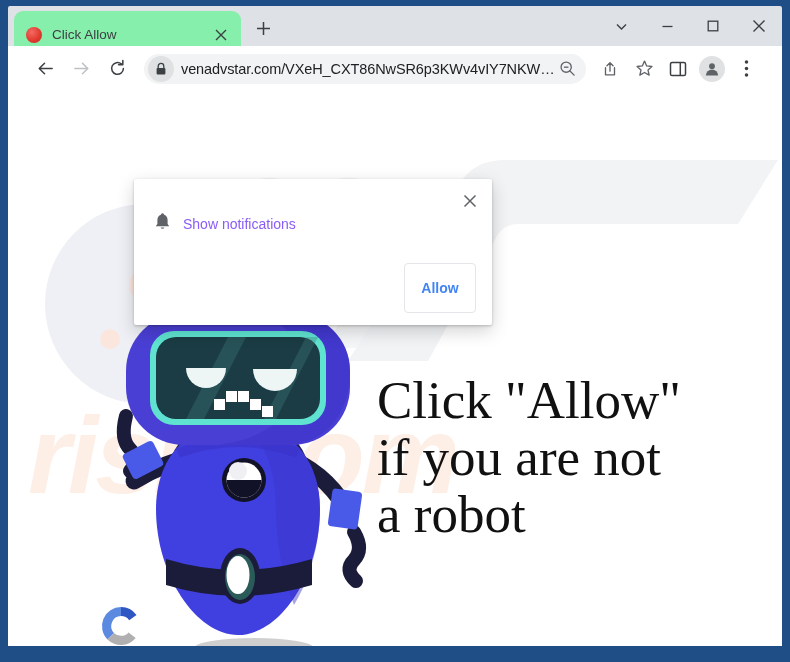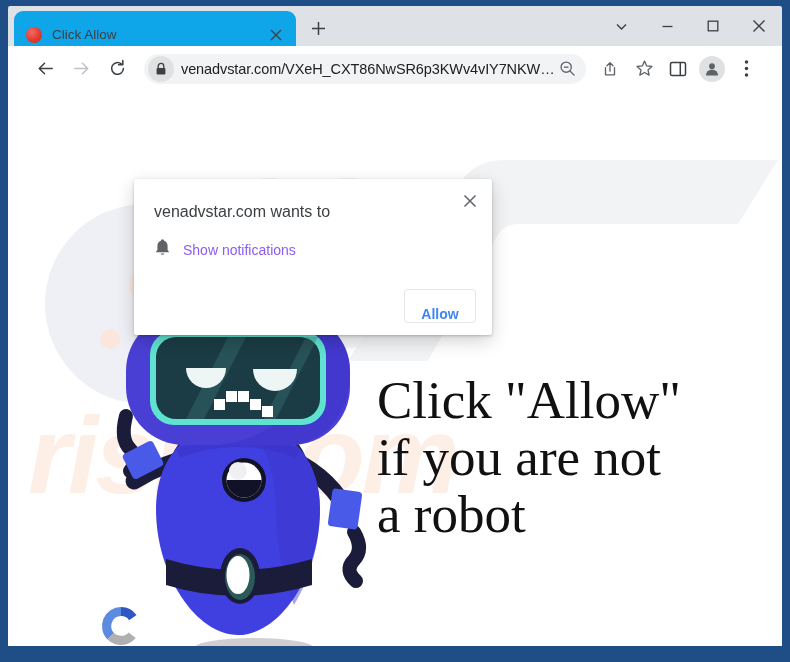--- a/index.html
+++ b/index.html
@@ -26,23 +26,23 @@
     height: 40px;
     display: flex;
     align-items: flex-end;
     background: #dee1e6;
     border-radius: 2px 2px 0 0;
   }
 
   #tab-active {
     position: relative;
     margin-left: 6px;
-    width: 282px;
+    width: 227px;
     height: 35px;
-    background: #0ea5e9;
+    background: #86efac;
     border-radius: 9px 9px 0 0;
     display: flex;
     align-items: center;
     padding: 12px 8px 0 12px;
     gap: 10px;
   }
 
   #tab-favicon {
     width: 16px; height: 16px;
     border-radius: 50%;
@@ -254,21 +254,21 @@
   }
   #dialog-permission-label { font-size: 14px; color: #8b5cf6; }
   #dialog-buttons {
     display: flex;
     justify-content: flex-end;
     gap: 10px;
     margin-top: 28px;
   }
   .dialog-btn {
     min-width: 72px;
-    height: 34px;
+    height: 50px;
     padding: 16px 16px;
     background: #ffffff;
     border: 1px solid #e4e6e9;
     border-radius: 4px;
     color: #4285f4;
     font-size: 14px;
     font-weight: bold;
     font-family: "Liberation Sans", sans-serif;
     cursor: pointer;
   }
@@ -488,21 +488,20 @@
       
     </div>
 
     <div id="permission-dialog">
       <div id="dialog-close">
         <svg width="14" height="14" viewBox="0 0 14 14">
             <path d="M1.5 1.5 L12.5 12.5 M12.5 1.5 L1.5 12.5" stroke="#5f6368" stroke-width="1.5" fill="none"></path>
           </svg>
       </div>
 
-      <div id="dialog-title">venadvstar.com wants to</div>
 
       <div id="dialog-row">
         <span>
           <svg width="17" height="19" viewBox="0 0 17 19">
             <path d="M8.5 1.2 A1.6 1.6 0 0 1 10.1 2.8 A5.6 5.6 0 0 1 13.6 8 V12 L15.2 14.2 H1.8 L3.4 12 V8 A5.6 5.6 0 0 1 6.9 2.8 A1.6 1.6 0 0 1 8.5 1.2 Z" fill="#5f6368"></path>
             <path d="M6.6 15.4 A2 2 0 0 0 10.4 15.4 Z" fill="#5f6368"></path>
           </svg>
         </span>
         <span id="dialog-permission-label">Show notifications</span>
       </div>

